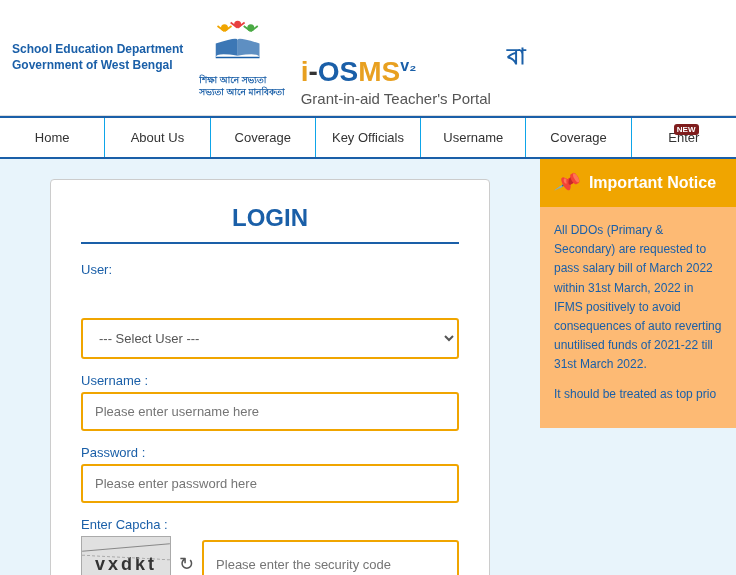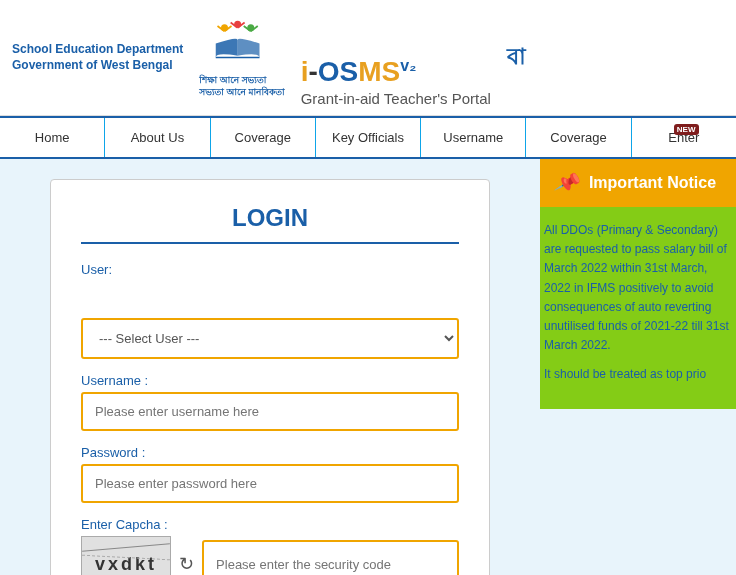--- a/index.html
+++ b/index.html
@@ -227,22 +227,22 @@
       display: flex;
       align-items: center;
       gap: 8px;
     }
     .pin-icon {
       font-size: 20px;
       transform: rotate(15deg);
       display: inline-block;
     }
     .notice-body {
-      padding: 14px 4px;
-      background: #84cc16;
+      padding: 14px 14px;
+      background: #fdba74;
       font-size: 12px;
       color: #333;
       line-height: 1.6;
     }
     .notice-body p {
       margin-bottom: 10px;
       color: #555;
     }
     .notice-body p.blue { color: #1a5fa8; }
   </style>

